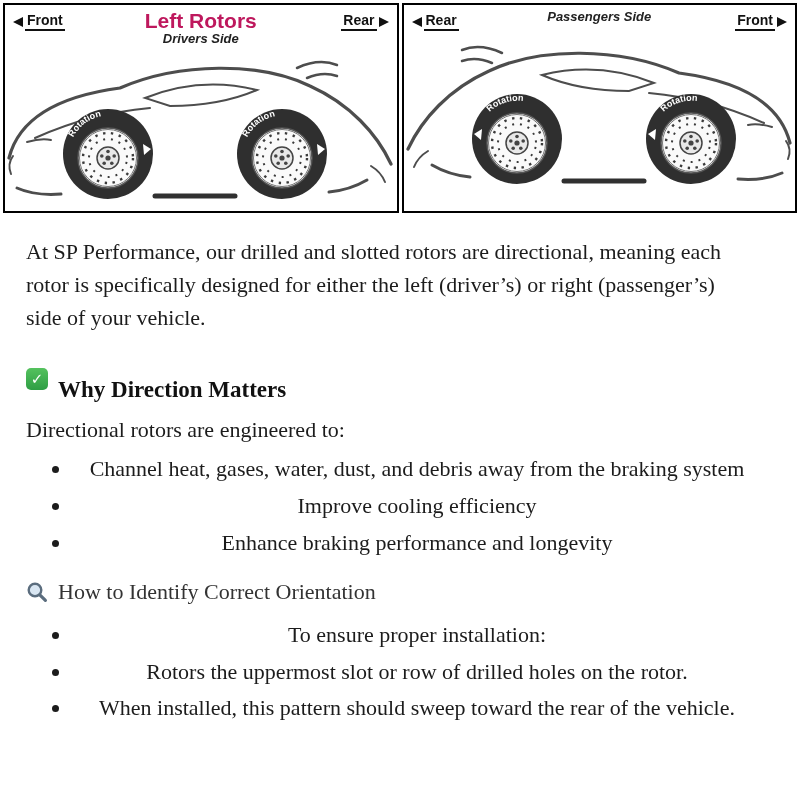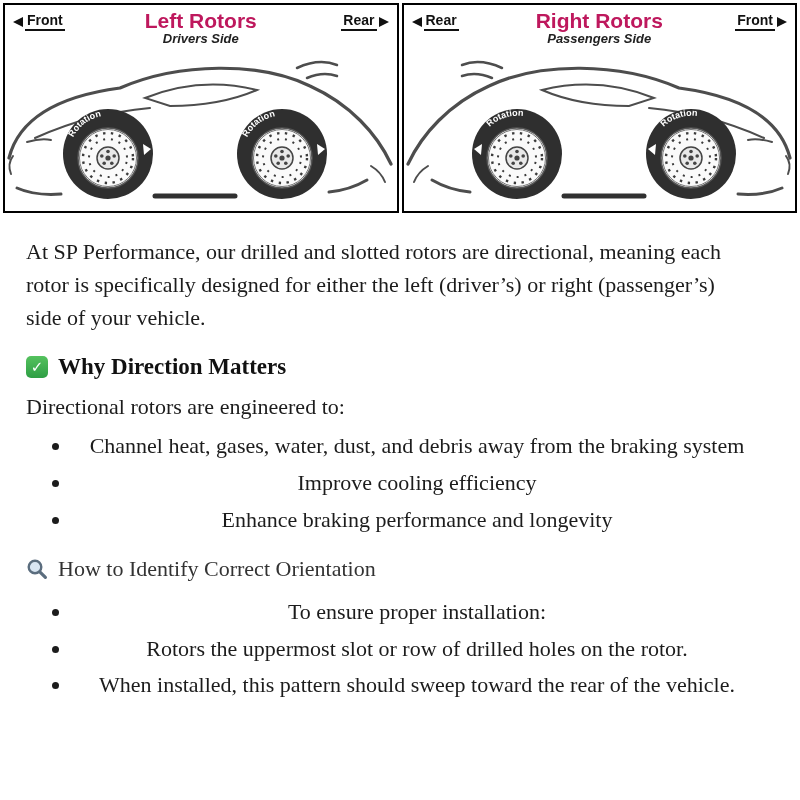--- a/index.html
+++ b/index.html
@@ -18,21 +18,21 @@
   .dir-right{justify-self:end;}
   .titleblock{text-align:center;line-height:1.05;}
   .ptitle{font-size:21px;font-weight:bold;color:#be185d;}
   .psub{font-size:13px;font-weight:bold;font-style:italic;color:#222;}
   .carsvg{display:block;margin-top:0px;}
 
   
   .content{padding:14px 30px 0 26px;}
   .para{font-size:22px;line-height:1.5;max-width:724px;margin:8px 0 18px 0;}
   .h-row{display:flex;align-items:center;gap:10px;margin:20px 0 14px 0;}
-  .h-bold{font-size:23px;font-weight:bold;color:#111;}
+  .h-bold{font-size:23px;font-weight:bold;color:#111;margin-top:23px;}
   .h-reg{font-size:22px;font-weight:normal;color:#333;}
   .checkbox-icon{width:22px;height:22px;border-radius:5px;background:linear-gradient(180deg,#55c25e,#2e9e44);
     display:inline-flex;align-items:center;justify-content:center;color:#fff;font-size:15px;font-weight:bold;
     font-family:"DejaVu Sans",sans-serif;flex:0 0 auto;}
   .lead{font-size:22px;margin:6px 0 10px 0;}
   ul.blist{margin:6px 0 18px 0;padding-left:46px;max-width:690px;text-align:center;}
   ul.blist li{font-size:22px;line-height:1.45;margin:5px 0;}
   .mag{flex:0 0 auto;display:inline-block;}
 </style>
 </head>
@@ -97,21 +97,20 @@
     </svg>
   </div>
 
   <div class="panel">
     <div class="panel-head">
       <div class="dirlabel">
         <span class="tri left"></span>
         <span class="txt">Rear</span>
       </div>
       <div class="titleblock">
-        <div class="ptitle">Right Rotors</div>
         <div class="psub">Passengers Side</div>
       </div>
       <div class="dirlabel dir-right">
         <span class="txt">Front</span>
         <span class="tri right"></span>
       </div>
     </div>
 
     <svg class="carsvg" width="390" height="160" viewBox="0 0 390 160">
       <defs>

